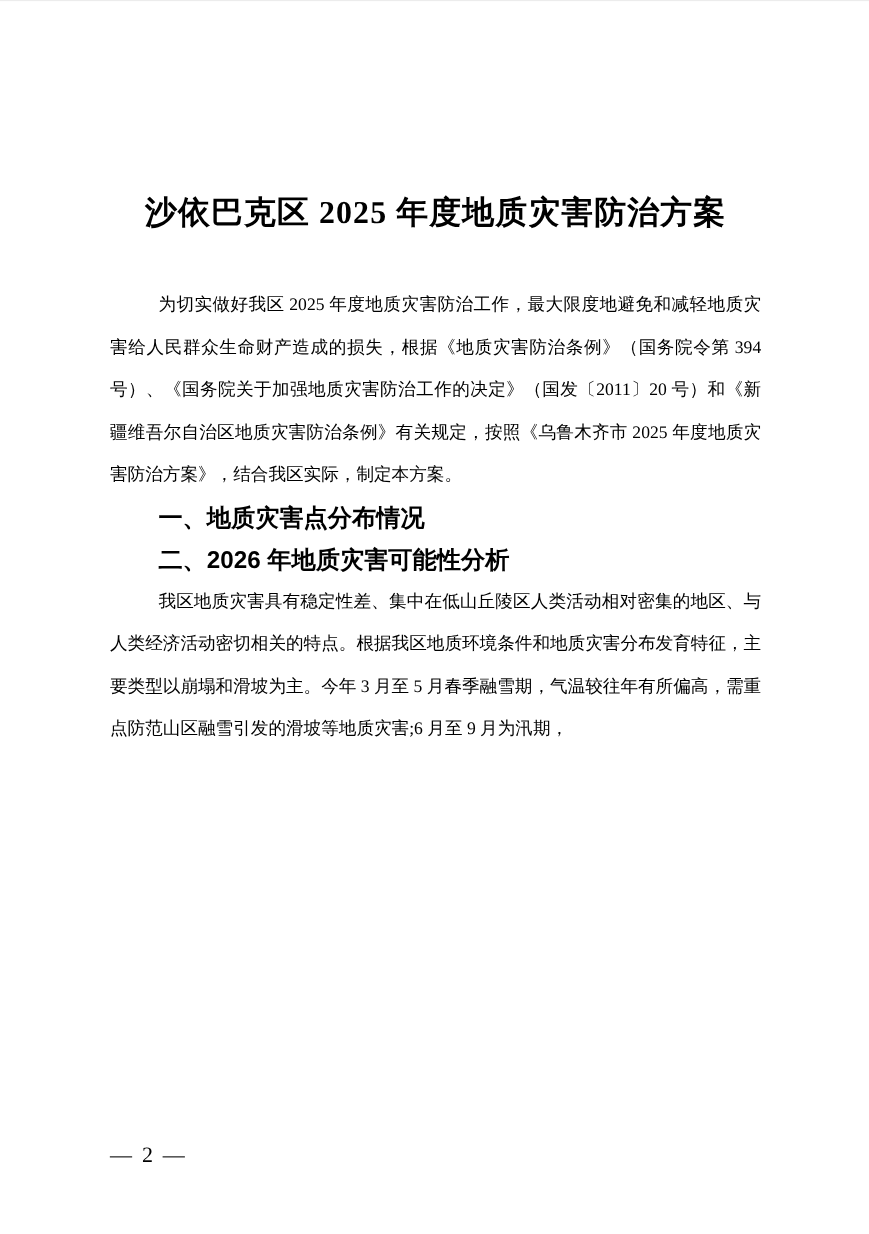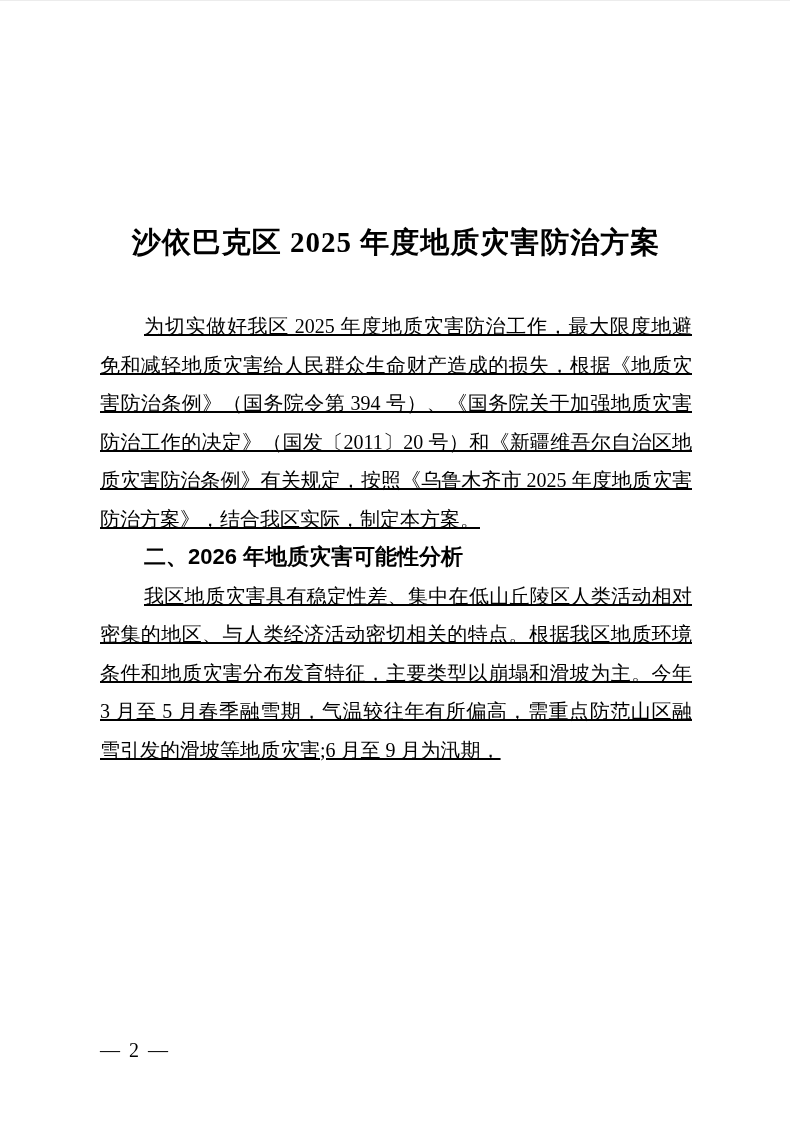--- a/index.html
+++ b/index.html
@@ -20,40 +20,38 @@
     position: absolute;
     top: 0; left: 0;
     width: 100%; height: 1px;
     background: #ececec;
   }
   .content {
     position: absolute;
     left: 100px;
     top: 172px;
     width: 592px;
-    margin-top: 48px;
   }
   .doc-title {
     margin: 0 0 43px 0;
     font-size: 29px;
     line-height: 44px;
     font-weight: bold;
     text-align: center;
     letter-spacing: 1px;
     font-family: "Liberation Serif", "DejaVu Serif", serif;
   }
   .para {
     margin: 0;
-    font-size: 20px;
+    font-size: 16px;
     line-height: 38.5px;
     text-align: justify;
     text-justify: inter-ideograph;
     text-indent: 44px;
     font-family: "Liberation Serif", "DejaVu Serif", serif;
-    text-decoration: underline;
   }
   .section-heading {
     margin: 0;
     font-size: 22px;
     line-height: 38.5px;
     font-weight: bold;
     text-indent: 44px;
     font-family: "Liberation Sans", "DejaVu Sans", sans-serif;
   }
   .page-number {
@@ -71,20 +69,21 @@
 <body>
 
 <div class="page">
   <div class="top-edge"></div>
 
   <div class="content">
     <h1 class="doc-title">沙依巴克区 2025 年度地质灾害防治方案</h1>
 
     <p class="para">为切实做好我区 2025 年度地质灾害防治工作，最大限度地避免和减轻地质灾害给人民群众生命财产造成的损失，根据《地质灾害防治条例》（国务院令第 394 号）、《国务院关于加强地质灾害防治工作的决定》（国发〔2011〕20 号）和《新疆维吾尔自治区地质灾害防治条例》有关规定，按照《乌鲁木齐市 2025 年度地质灾害防治方案》，结合我区实际，制定本方案。</p>
 
+    <h2 class="section-heading">一、地质灾害点分布情况</h2>
 
 
     <h2 class="section-heading">二、2026 年地质灾害可能性分析</h2>
 
     <p class="para">我区地质灾害具有稳定性差、集中在低山丘陵区人类活动相对密集的地区、与人类经济活动密切相关的特点。根据我区地质环境条件和地质灾害分布发育特征，主要类型以崩塌和滑坡为主。今年 3 月至 5 月春季融雪期，气温较往年有所偏高，需重点防范山区融雪引发的滑坡等地质灾害;6 月至 9 月为汛期，</p>
   </div>
 
   <div class="page-number">— 2 —</div>
 </div>
 

